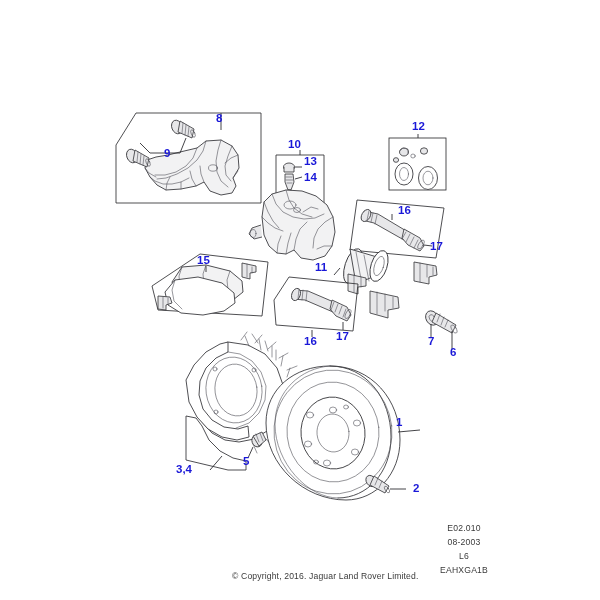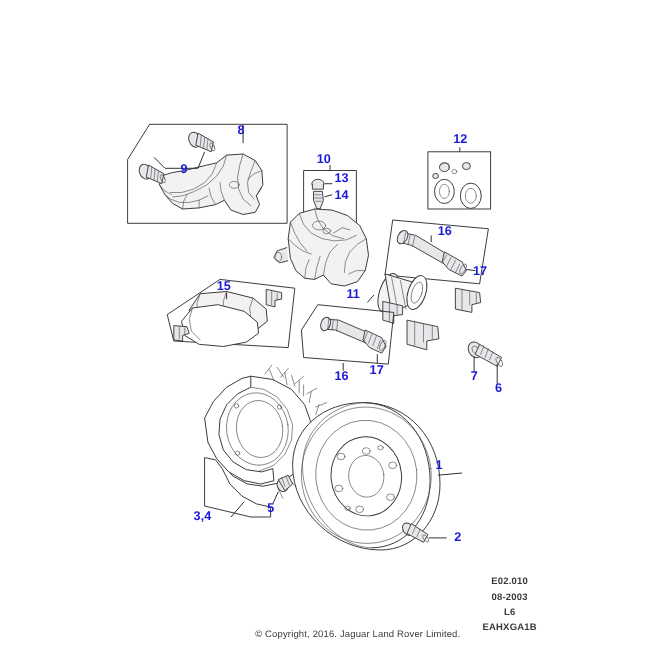--- a/index.html
+++ b/index.html
@@ -80,21 +80,21 @@
   .footer-block {
     position: absolute;
     right: 112px;
     top: 521px;
     text-align: center;
     font-size: 8.6px;
     color: #3a3a3a;
     line-height: 14px;
     letter-spacing: 0.2px;
   }
-  .footer-block div { white-space: nowrap; font-weight: bold; }
+  .footer-block div { white-space: nowrap; }
   .copyright {
     position: absolute;
     left: 232px;
     top: 571px;
     font-size: 8.6px;
     color: #3a3a3a;
     letter-spacing: 0.15px;
     white-space: nowrap;
   }
 </style>

